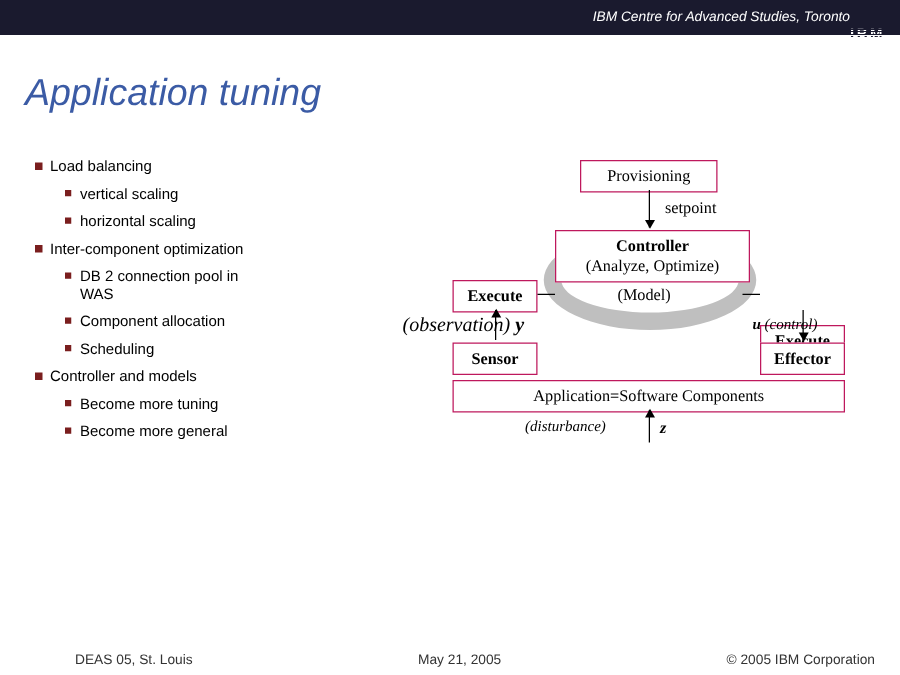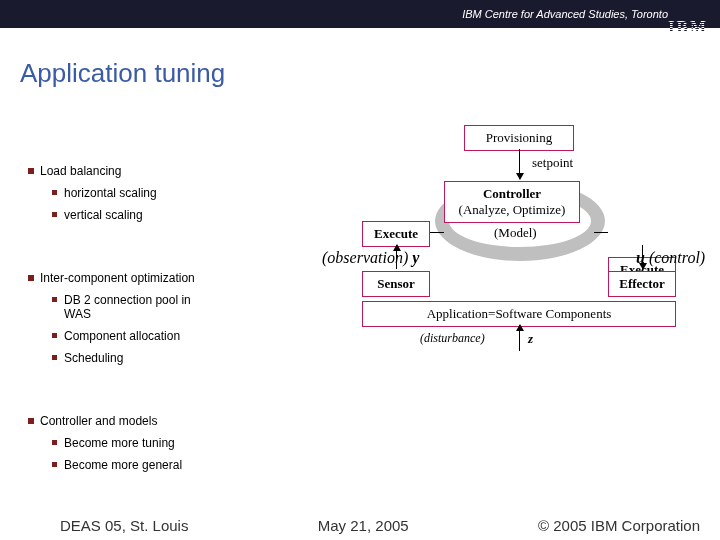--- a/index.html
+++ b/index.html
@@ -16,49 +16,49 @@
     background: #1a1a2e;
     color: #fff;
     display: flex;
     align-items: center;
     justify-content: flex-end;
     padding: 0 12px;
     font-size: 11px;
   }
   .header-title { font-style: italic; }
   .ibm-logo {
-    font-family: Liberation Serif, serif;
+    font-family: Liberation Sans, sans-serif;
     font-weight: bold;
     letter-spacing: 2px;
-    font-size: 17px;
+    font-size: 12px;
     background: repeating-linear-gradient(#fff, #fff 1px, #1a1a2e 1px, #1a1a2e 2px);
     -webkit-background-clip: text;
     background-clip: text;
     color: transparent;
     margin-top: 25px;
   }
   .slide-title {
     color: #3b5ba5;
-    font-size: 26px;
+    font-size: 30px;
     font-weight: normal;
     padding: 30px 0 0 20px;
+    font-style: italic;
   }
   .content {
     display: flex;
     padding: 30px 20px 0 20px;
   }
   .left-col {
     width: 340px;
     font-size: 12px;
     color: #000;
   }
   .bullet-l1 {
     padding: 4px 0 4px 20px;
     position: relative;
-    margin-top: 41px;
   }
   .bullet-l2 {
     padding: 4px 0 4px 44px;
     position: relative;
   }
   .sq {
     display: inline-block;
     width: 6px;
     height: 6px;
     background: #7a1e1e;
@@ -121,73 +121,73 @@
     border-top: 1px solid #000;
   }
   .footer {
     position: absolute;
     bottom: 6px;
     left: 0;
     right: 0;
     display: flex;
     justify-content: space-between;
     padding: 0 20px 0 60px;
-    font-size: 15px;
+    font-size: 11px;
     color: #333;
   }
 </style>
 </head>
 <body>
 
 <div class="header">
   <span class="header-title">IBM Centre for Advanced Studies, Toronto</span>
   <span class="ibm-logo">IBM</span>
 </div>
 
 <h1 class="slide-title">Application tuning</h1>
 
 <div class="content">
   <div class="left-col">
     <div class="bullet-l1"><span class="sq"></span><span>Load balancing</span></div>
+    <div class="bullet-l2"><span class="sq"></span><span>vertical scaling</span></div>
     <div class="bullet-l2"><span class="sq"></span><span> horizontal scaling</span></div>
-    <div class="bullet-l2"><span class="sq"></span><span>vertical scaling</span></div>
     <div class="bullet-l1"><span class="sq"></span><span>Inter-component optimization</span></div>
     <div class="bullet-l2" style="padding-right:140px;"><span class="sq"></span><span>DB 2 connection pool in WAS</span></div>
     <div class="bullet-l2"><span class="sq"></span><span>Component allocation</span></div>
     <div class="bullet-l2"><span class="sq"></span><span>Scheduling</span></div>
     <div class="bullet-l1"><span class="sq"></span><span>Controller and models</span></div>
     <div class="bullet-l2"><span class="sq"></span><span>Become more tuning</span></div>
     <div class="bullet-l2"><span class="sq"></span><span>Become more general</span></div>
   </div>
 
   <div class="right-col">
     <div class="diagram">
 
       <div style="position:absolute;left:75px;top:56px;width:170px;height:80px;border:14px solid #bfbfbf;border-radius:50%;z-index:0;"></div>
 
       <div class="dbox" style="left:104px;top:0;width:110px;z-index:2;">Provisioning</div>
       <div class="arrow-v" style="left:159px;top:24px;height:30px;z-index:2;"></div>
       <div class="dtext" style="left:172px;top:30px;z-index:2;">setpoint</div>
 
-      <div class="dbox" style="left:84px;top:56px;width:136px;z-index:2;">
+      <div class="dbox" style="left:84px;top:56px;width:156px;z-index:2;">
         <div style="font-weight:bold;">Controller</div>
         <div>(Analyze, Optimize)</div>
       </div>
 
       <div class="dbox" style="left:2px;top:96px;width:68px;z-index:2;"><b>Execute</b></div>
       <div class="dtext" style="left:134px;top:100px;z-index:2;">(Model)</div>
       <div class="dbox" style="left:248px;top:96px;width:68px;z-index:2;margin-top:36px;"><b>Execute</b></div>
 
       <div class="arrow-h" style="left:70px;top:107px;width:14px;z-index:2;"></div>
       <div class="arrow-h" style="left:234px;top:107px;width:14px;z-index:2;"></div>
 
       <div class="arrow-v up" style="left:36px;top:120px;height:24px;z-index:2;"></div>
       <div class="dtext" style="left:-38px;top:124px;font-style:italic;font-size:16px;z-index:2;"><span>(observation)</span> <b style="font-style:italic;">y</b></div>
       <div class="arrow-v" style="left:282px;top:120px;height:24px;z-index:2;"></div>
-      <div class="dtext" style="left:242px;top:124px;font-style:italic;font-size:16px;z-index:2;margin-left:34px;"><b style="font-style:italic;">u</b> <span>(control)</span></div>
+      <div class="dtext" style="left:242px;top:124px;font-style:italic;font-size:12px;z-index:2;"><b style="font-style:italic;">u</b> <span>(control)</span></div>
 
       <div class="dbox" style="left:2px;top:146px;width:68px;z-index:2;"><b>Sensor</b></div>
       <div class="dbox" style="left:248px;top:146px;width:68px;z-index:2;"><b>Effector</b></div>
 
       <div class="dbox" style="left:2px;top:176px;width:314px;z-index:2;">Application=Software Components</div>
 
       <div class="arrow-v up" style="left:159px;top:200px;height:26px;z-index:2;"></div>
       <div class="dtext" style="left:60px;top:206px;font-style:italic;font-size:12px;z-index:2;">(disturbance)</div>
       <div class="dtext" style="left:168px;top:206px;font-style:italic;font-weight:bold;z-index:2;">z</div>
     </div>

